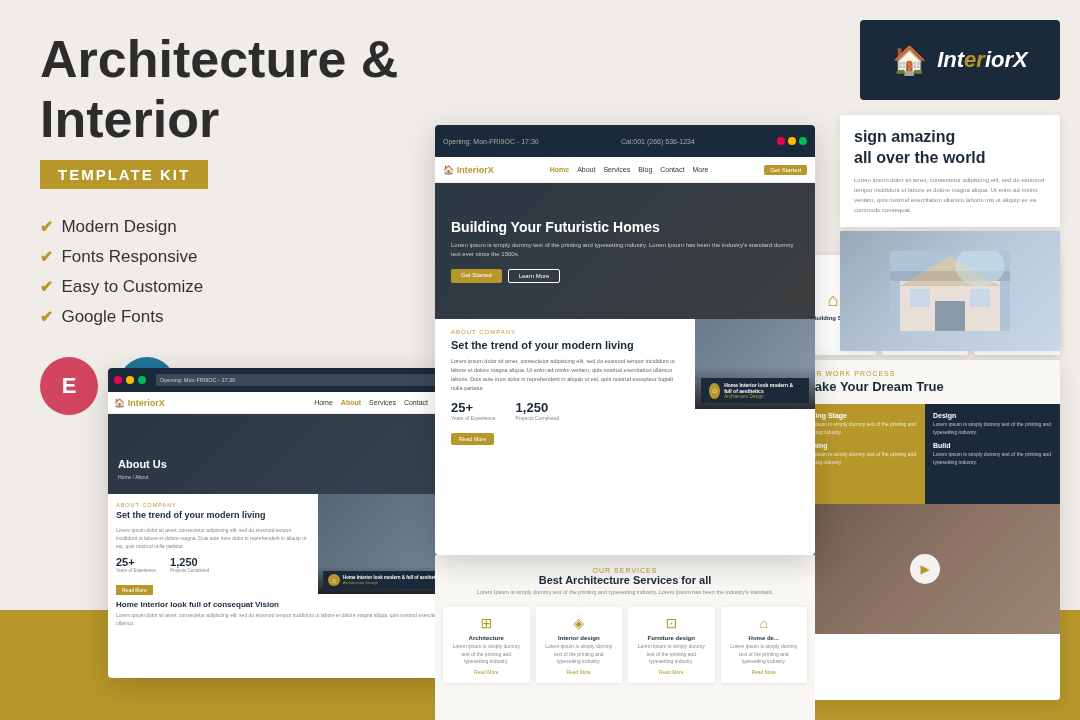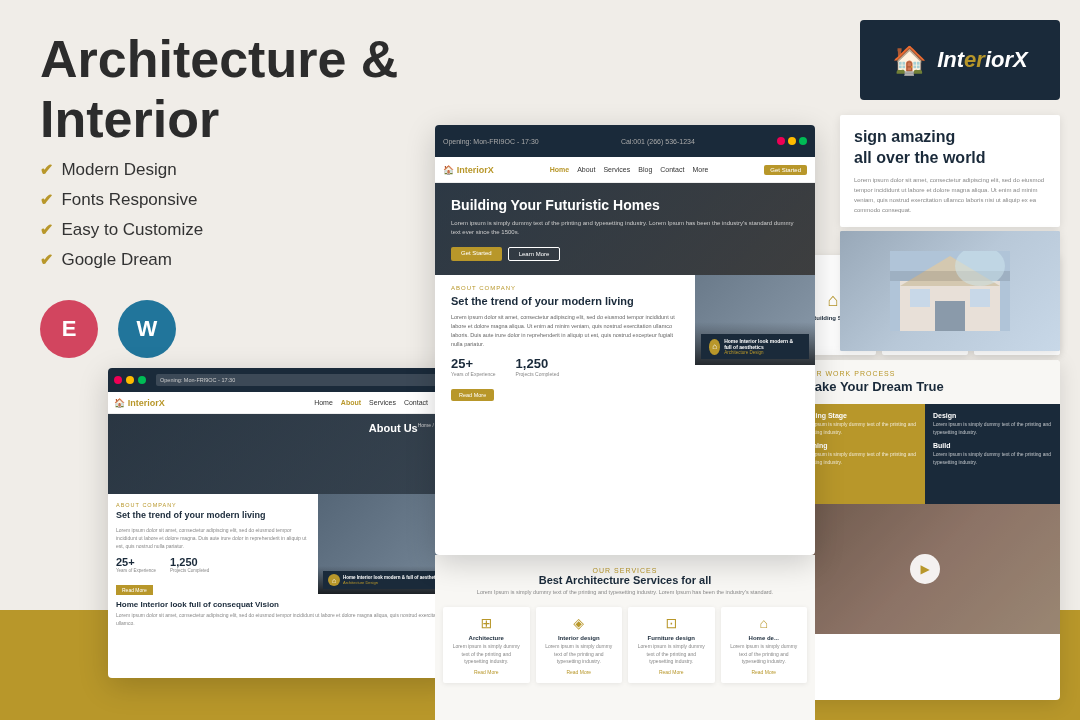--- a/index.html
+++ b/index.html
@@ -180,21 +180,21 @@
 
     .nav-btn {
       background: #b8972a;
       color: white;
       font-size: 6px;
       padding: 2px 6px;
       border-radius: 2px;
     }
 
     .hero-section {
-      height: 92px;
+      height: 136px;
       background: linear-gradient(rgba(20,30,40,0.65), rgba(20,30,40,0.65)),
                   linear-gradient(135deg, #5a6a7a 0%, #8a7a6a 100%);
       display: flex;
       flex-direction: column;
       align-items: flex-start;
       justify-content: center;
       padding: 12px 16px;
       color: white;
     }
 
@@ -334,21 +334,21 @@
       justify-content: space-between;
       padding: 0 6px;
       border-bottom: 1px solid #eee;
     }
 
     .s2-hero {
       height: 80px;
       background: linear-gradient(rgba(20,30,40,0.6), rgba(20,30,40,0.6)),
                   linear-gradient(135deg, #4a5a6a 0%, #6a7a8a 100%);
       display: flex;
-      flex-direction: row;
+      flex-direction: column;
       justify-content: flex-end;
       padding: 8px 10px;
     }
 
     .s2-hero-title {
       font-size: 11px;
       font-weight: 700;
       color: white;
       margin-bottom: 4px;
     }
@@ -718,37 +718,38 @@
     }
   </style>
 </head>
 <body>
 
 <div class="bg-main"></div>
 <div class="gold-bar"></div>
 
 <div class="left-panel">
   <h1 class="main-title">Architecture &amp; Interior</h1>
+  <div class="template-kit-badge">TEMPLATE KIT</div>
 
   <ul class="features-list">
     <li>
       <span class="check-icon">✔</span>
       <span>Modern Design</span>
     </li>
     <li>
       <span class="check-icon">✔</span>
       <span>Fonts Responsive</span>
     </li>
     <li>
       <span class="check-icon">✔</span>
       <span>Easy to Customize</span>
     </li>
     <li>
       <span class="check-icon">✔</span>
-      <span>Google Dream</span>
+      <span>Google Fonts</span>
     </li>
   </ul>
 
   <div class="logos-row">
     <div class="logo-circle logo-elementor">
       <span>E</span>
     </div>
     <div class="logo-circle logo-wp">
       <span>W</span>
     </div>

